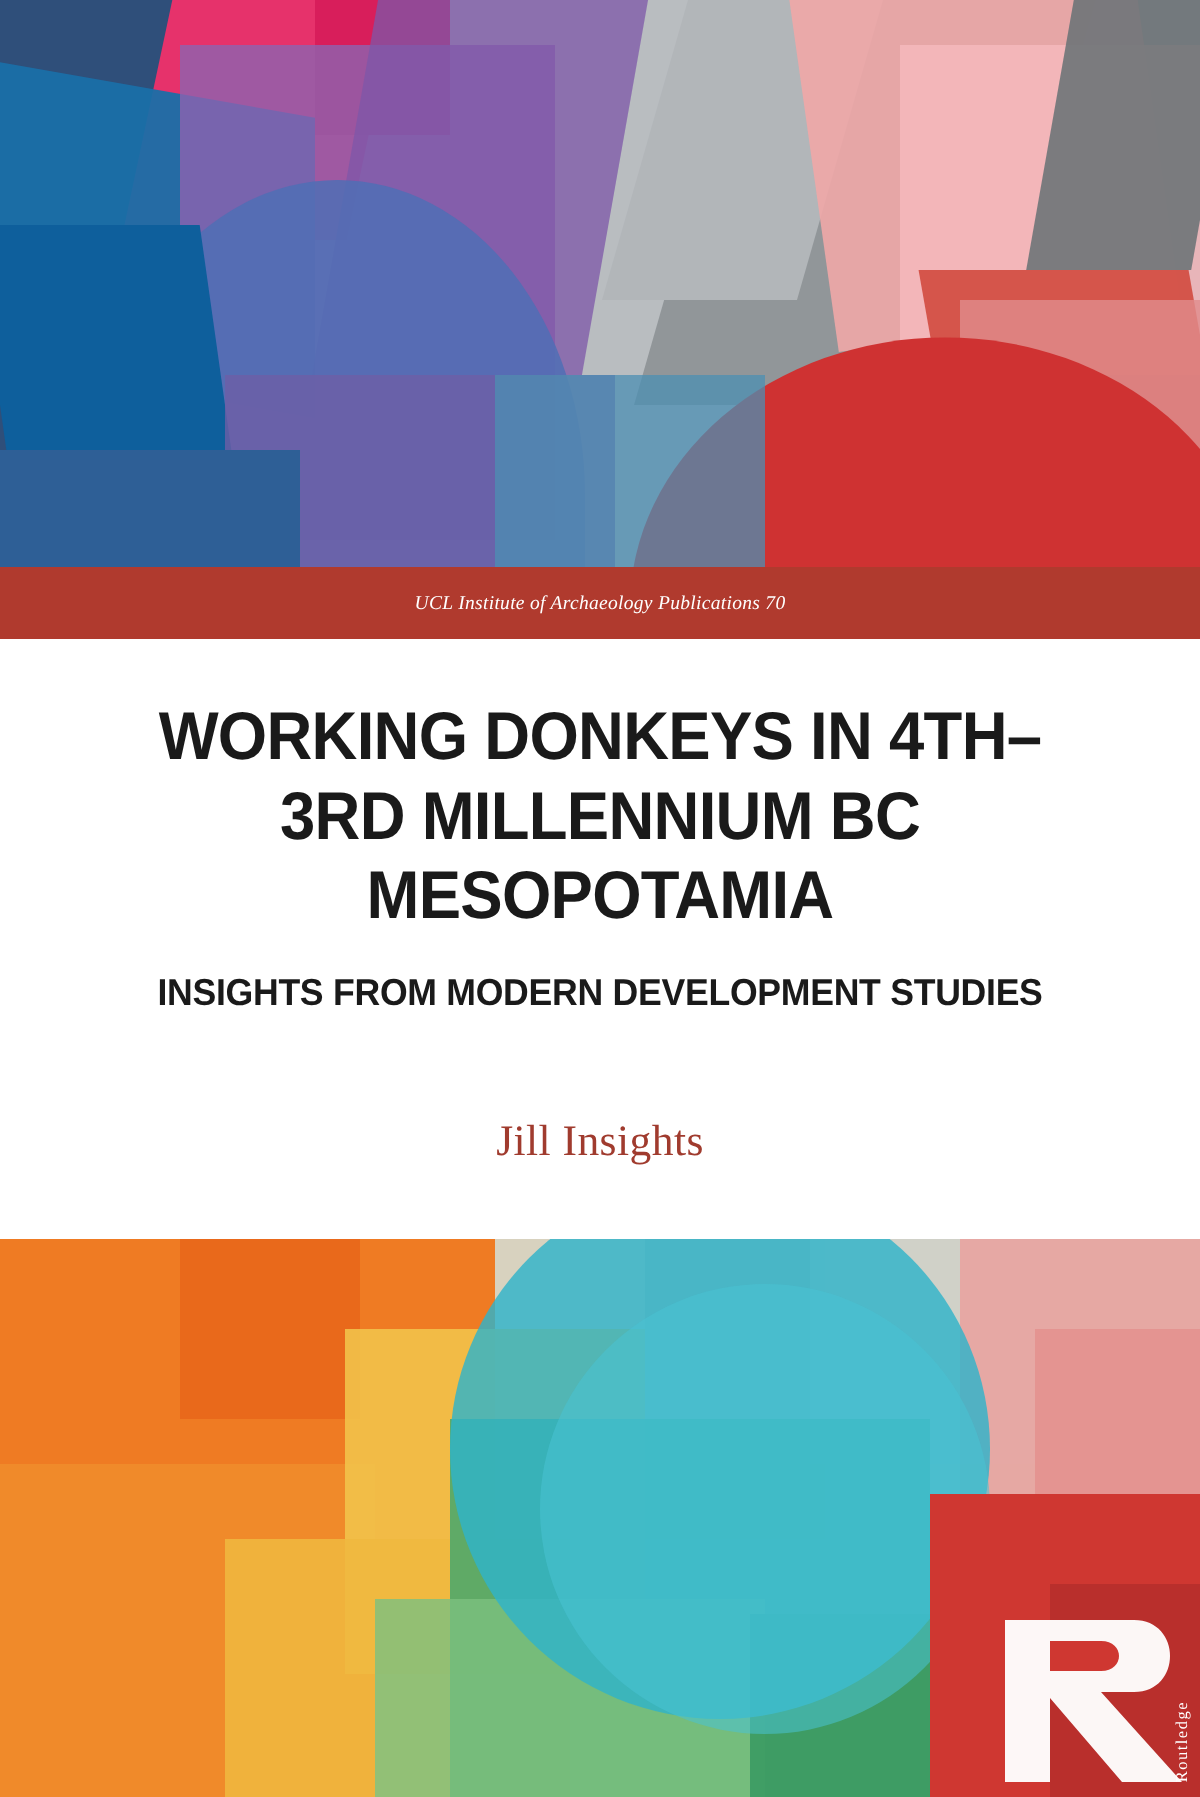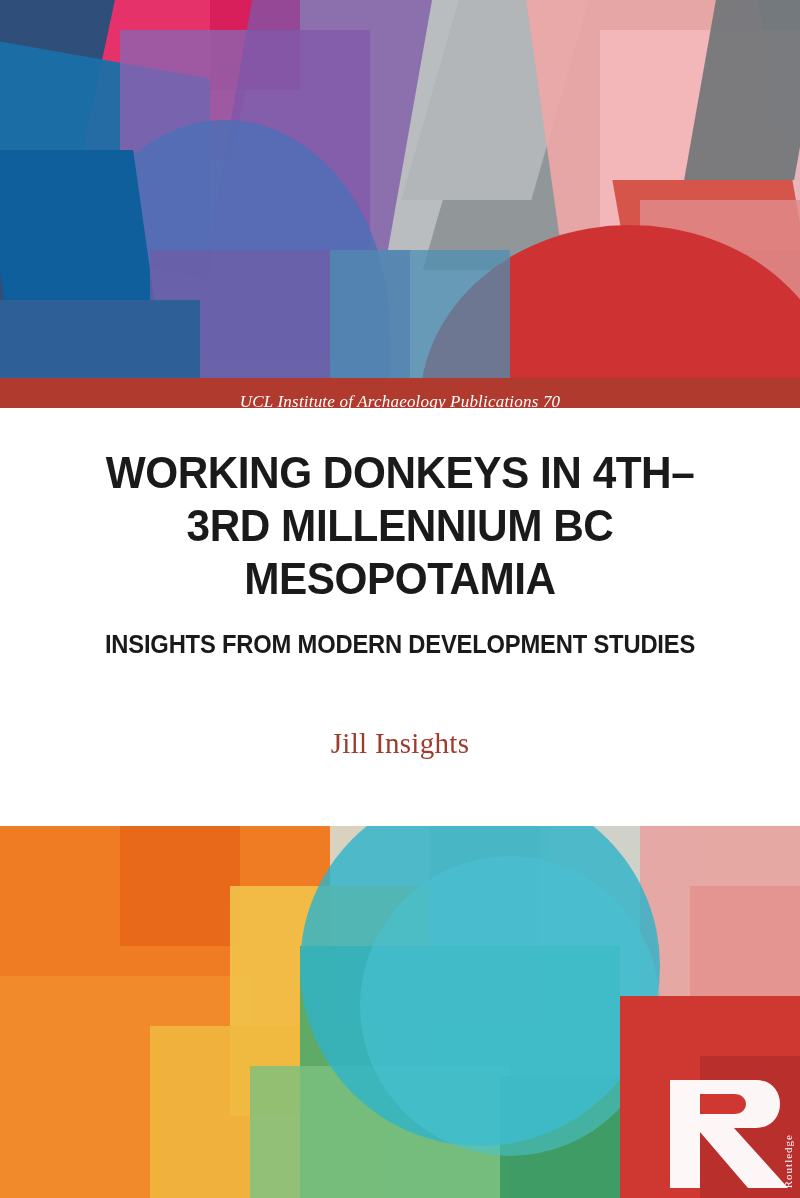--- a/index.html
+++ b/index.html
@@ -142,31 +142,31 @@
     left: 0; top: 378px;
     width: 800px; height: 48px;
     background: #b03a2e;
     display: flex;
     align-items: center;
     justify-content: center;
   }
   .series-text {
     font-family: "Liberation Serif", serif;
     font-style: italic;
-    font-size: 17px;
+    font-size: 13px;
     color: #ffffff;
     letter-spacing: 0.2px;
     white-space: nowrap;
     text-align: right;
   }
 
   
   .title-block {
     position: absolute;
-    left: 0; top: 408px;
+    left: 0; top: 426px;
     width: 800px; height: 400px;
     background: #ffffff;
     text-align: center;
   }
   .book-title {
     margin: 0;
     padding: 38px 60px 0 60px;
     font-family: "Liberation Sans", sans-serif;
     font-weight: bold;
     font-size: 45px;

